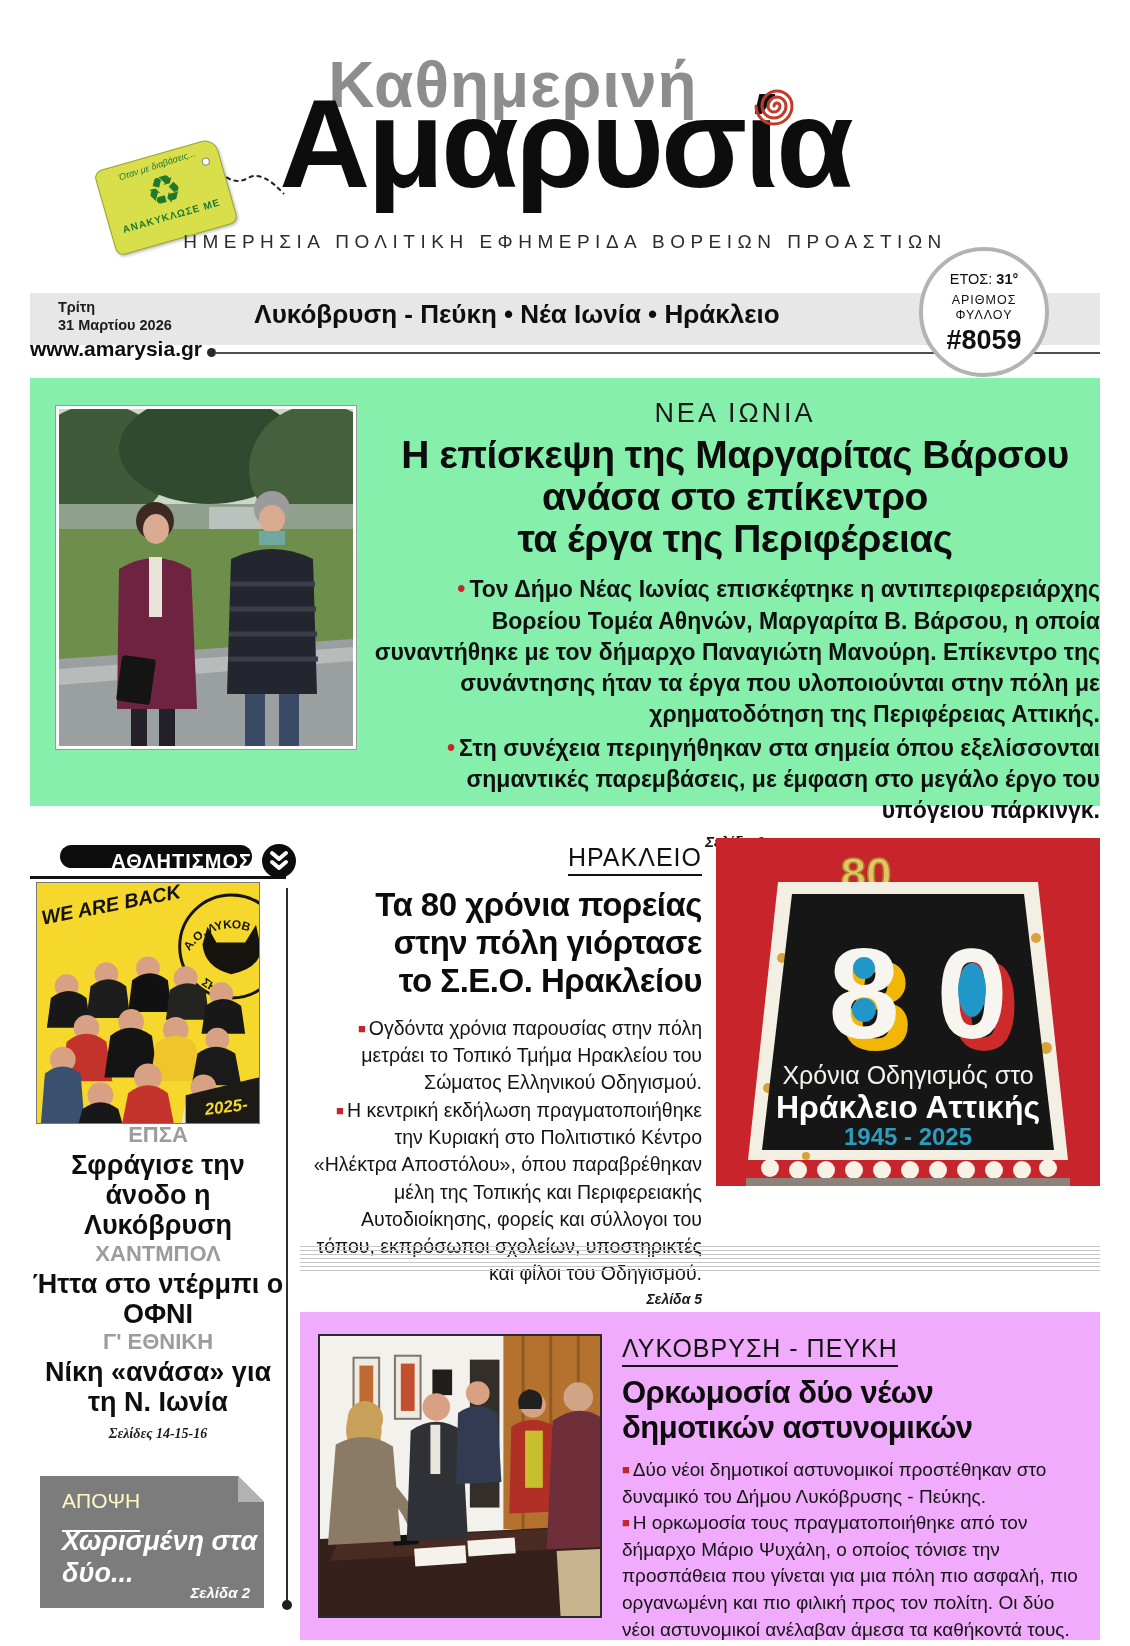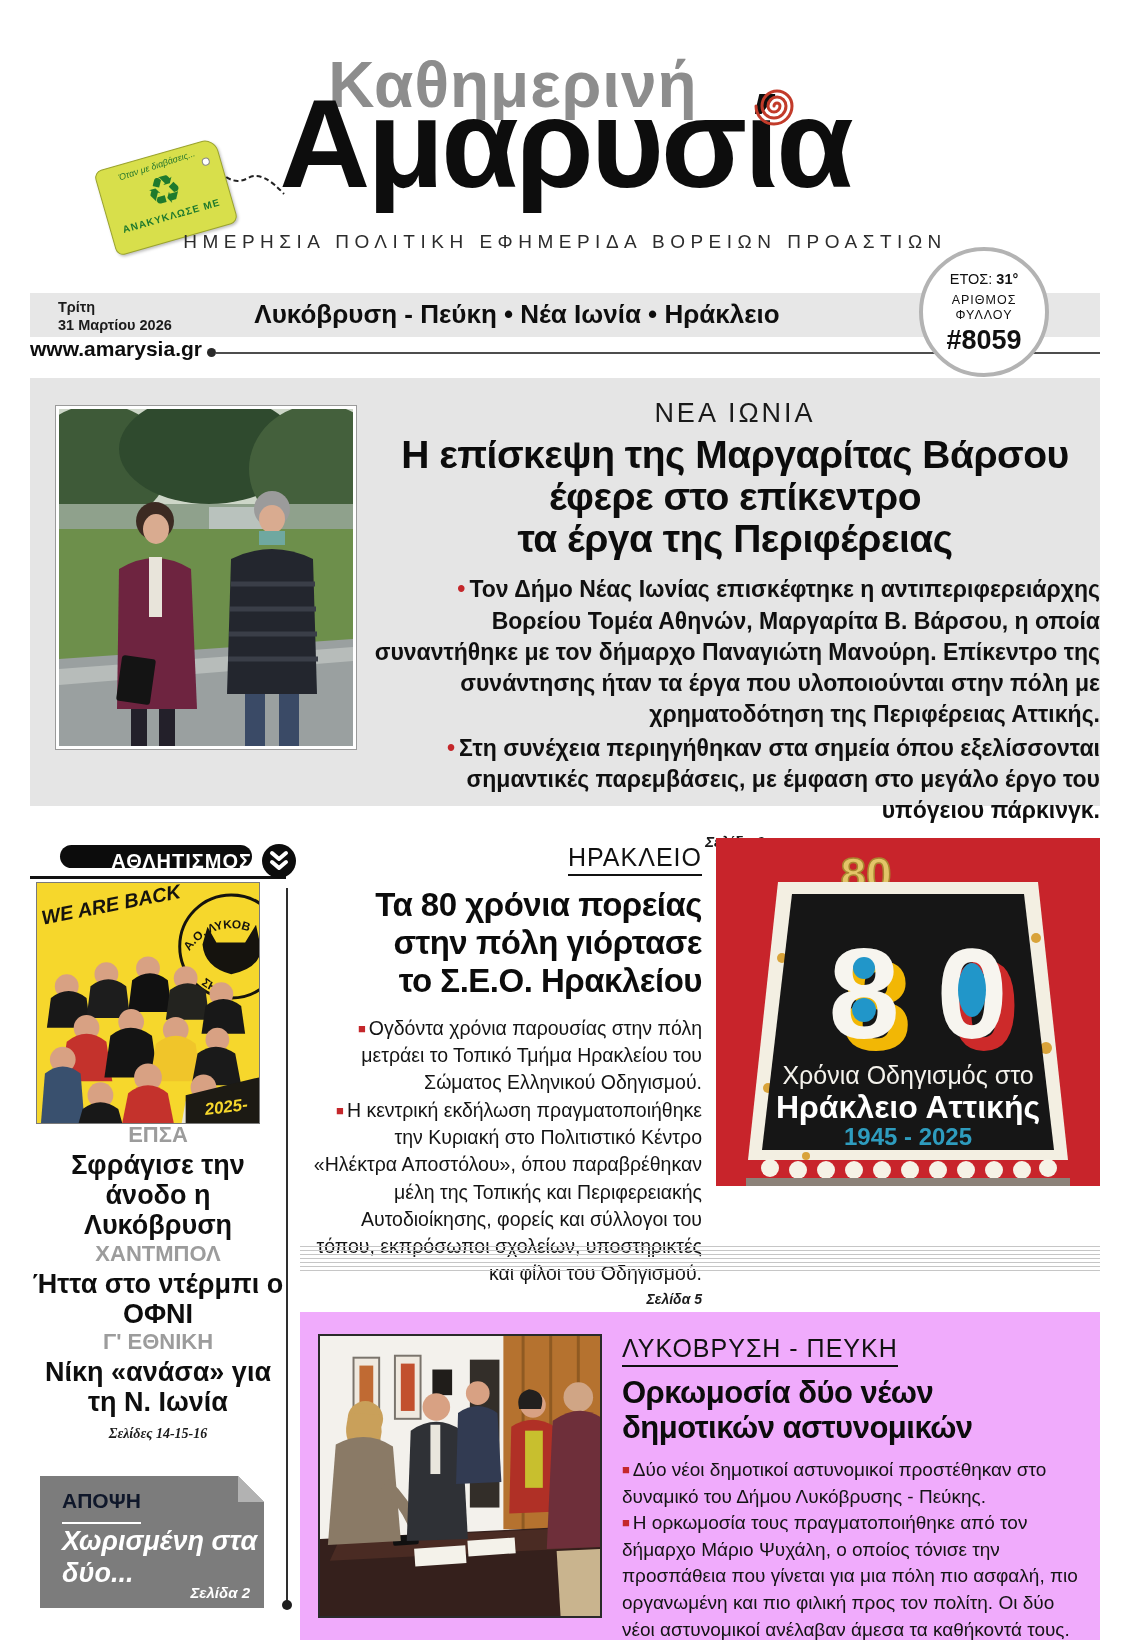--- a/index.html
+++ b/index.html
@@ -14,38 +14,38 @@
   .spiral { position:absolute; top:84px; left:752px; width:44px; height:44px; }
   .tagline { position:absolute; top:231px; left:0; width:100%; text-align:center; font-size:19px; letter-spacing:5.5px; color:#2c2c2c; }
   .recycle-tag { position:absolute; top:153px; left:103px; width:126px; height:88px; background:#d8df4b; border:1px solid #9aa32c; border-radius:8px 14px 8px 8px; transform:rotate(-16deg); box-shadow:1px 2px 3px rgba(0,0,0,.25); text-align:center; }
   .recycle-tag .tag-top { font-size:9px; color:#2c7a2c; font-style:italic; padding-top:5px; transform:rotate(-2deg); }
   .recycle-tag .tag-sym { font-size:40px; line-height:42px; color:#1f7a2d; }
   .recycle-tag .tag-bottom { font-size:10px; font-weight:bold; color:#1f7a2d; letter-spacing:1px; }
   .tag-hole { position:absolute; right:10px; top:16px; width:8px; height:8px; background:#fff; border:1px solid #888; border-radius:50%; }
   .tag-string { position:absolute; top:160px; left:218px; width:70px; height:40px; }
 
   
-  .datebar { position:absolute; top:293px; left:30px; width:1070px; height:44px; background:#e7e7e7; }
+  .datebar { position:absolute; top:293px; left:30px; width:1070px; height:52px; background:#e7e7e7; }
   .dateblock { position:absolute; left:28px; top:5px; font-size:14.5px; font-weight:bold; color:#1c1c1c; line-height:1.25; }
   .regions { position:absolute; left:0; top:6px; width:100%; text-align:center; transform:translateX(-48px); font-size:26px; font-weight:bold; color:#0e0e0e; }
 
   
   .badge { position:absolute; top:247px; left:919px; width:130px; height:130px; background:#fff; border:4px solid #b3b3b3; border-radius:50%; text-align:center; z-index:6; }
   .badge .b1 { margin-top:20px; font-size:14.5px; color:#111; }
   .badge .b1 b { font-weight:bold; }
   .badge .b2 { margin-top:6px; font-size:12.5px; letter-spacing:1px; line-height:1.2; color:#111; }
   .badge .b3 { margin-top:2px; font-size:27px; font-weight:bold; color:#111; }
 
   
   .www { position:absolute; top:337px; left:30px; font-size:21px; font-weight:bold; color:#0d0d0d; }
   .www-rule { position:absolute; top:352px; left:216px; width:884px; height:2px; background:#4e4e4e; }
   .www-dot { position:absolute; top:348px; left:207px; width:9px; height:9px; background:#2a2a2a; border-radius:50%; }
 
   
-  .lead { position:absolute; top:378px; left:30px; width:1070px; height:428px; background:#e5e5e5; }
+  .lead { position:absolute; top:378px; left:30px; width:1070px; height:428px; background:#86efac; }
   .lead-photo { position:absolute; top:27px; left:25px; width:302px; height:345px; background:#fff; border:1px solid #9a9a9a; padding:3px; }
   .lead-photo svg { display:block; width:100%; height:100%; }
   .lead-text { position:absolute; top:20px; left:340px; width:730px; text-align:center; }
   .kicker-center { font-size:27px; letter-spacing:3px; color:#1a1a1a; }
   .lead-headline { margin-top:5px; font-size:39px; font-weight:bold; line-height:1.08; letter-spacing:-0.5px; color:#0c0c0c; }
   .lead-body { margin-top:14px; font-size:23px; font-weight:bold; line-height:1.36; color:#101010;text-align:right; }
   .lead-body p { margin-bottom:2px; }
   .dot { color:#c4272b; margin-right:4px; }
   .pageref-c { margin-top:7px; font-size:15px; font-weight:bold; font-style:italic; color:#1a1a1a; }
 
@@ -58,21 +58,21 @@
   .sports-photo { position:absolute; top:882px; left:36px; width:224px; height:242px; border:1px solid #7a7a7a; background:#f6d72c; overflow:hidden; }
   .sports-photo svg { display:block; width:100%; height:100%; }
   .sports-list { position:absolute; top:1122px; left:30px; width:256px; text-align:center; }
   .league { font-size:22px; font-weight:bold; color:#9c9c9c; }
   .sp-head { font-size:27px; font-weight:bold; color:#0e0e0e; line-height:1.12; margin-top:2px; }
   .sp-pageref { margin-top:8px; font-size:14px; font-weight:bold; font-style:italic; color:#1a1a1a;font-family:Liberation Serif, serif; }
 
   
   .opinion { position:absolute; top:1476px; left:40px; width:224px; height:132px; background:#7c7c7c; clip-path:polygon(0 0, calc(100% - 26px) 0, 100% 26px, 100% 100%, 0 100%); }
   .fold { position:absolute; top:1476px; left:238px; width:26px; height:26px; background:#b2b2b2; clip-path:polygon(0 0, 100% 100%, 0 100%); }
-  .op-label { position:absolute; left:22px; top:13px; font-size:21px; font-weight:bold; color:#0f172a; border-bottom:2px solid #fff; padding-bottom:9px; }
+  .op-label { position:absolute; left:22px; top:13px; font-size:21px; font-weight:normal; color:#fef9c3; border-bottom:2px solid #fff; padding-bottom:17px; }
   .op-title { position:absolute; left:22px; top:50px; font-size:27px; font-weight:bold; font-style:italic; color:#fff; line-height:1.18; }
   .op-page { position:absolute; right:14px; bottom:7px; font-size:15px; font-weight:bold; font-style:italic; color:#fff; }
 
   
   .irakleio { position:absolute; top:843px; left:306px; width:396px; text-align:right; }
   .kicker-r { display:inline-block; font-size:25px; letter-spacing:1px; color:#111; border-bottom:2.5px solid #111; padding-bottom:2px; }
   .ir-head { margin-top:10px; font-size:33px; font-weight:bold; line-height:1.15; letter-spacing:-0.5px; color:#0c0c0c; }
   .ir-body { margin-top:15px; font-size:19.5px; line-height:1.4; color:#141414; }
   .sq { color:#c4272b; font-size:13px; margin-right:3px; vertical-align:2px; }
   .ir-page { margin-top:3px; font-size:14px; font-weight:bold; font-style:italic; color:#1a1a1a; }
@@ -172,21 +172,21 @@
         <path d="M172 150 Q213 130 254 150 L258 285 L168 285 Z" fill="#23262e"></path>
         <path d="M172 175 h84 M171 200 h86 M170 225 h88 M169 250 h90" stroke="#3a3e48" stroke-width="5" fill="none"></path>
         <rect x="186" y="285" width="20" height="52" fill="#3a4a66"></rect>
         <rect x="220" y="285" width="20" height="52" fill="#3a4a66"></rect>
       </svg>
     </div>
     <div class="lead-text">
       <div class="kicker-center">ΝΕΑ ΙΩΝΙΑ</div>
       <div class="lead-headline">
         <div>Η επίσκεψη της Μαργαρίτας Βάρσου</div>
-        <div>έφερε στο επίκεντρο</div>
+        <div>ανάσα στο επίκεντρο</div>
         <div>τα έργα της Περιφέρειας</div>
       </div>
       <div class="lead-body">
         <p><span class="dot">•</span><span>Τον Δήμο Νέας Ιωνίας επισκέφτηκε η αντιπεριφερειάρχης Βορείου Τομέα Αθηνών, Μαργαρίτα Β. Βάρσου, η οποία συναντήθηκε με τον δήμαρχο Παναγιώτη Μανούρη. Επίκεντρο της συνάντησης ήταν τα έργα που υλοποιούνται στην πόλη με χρηματοδότηση της Περιφέρειας Αττικής.</span></p>
         <p><span class="dot">•</span><span>Στη συνέχεια περιηγήθηκαν στα σημεία όπου εξελίσσονται σημαντικές παρεμβάσεις, με έμφαση στο μεγάλο έργο του υπόγειου πάρκινγκ.</span></p>
       </div>
       <div class="pageref-c">Σελίδα 9</div>
     </div>
   </div>
 

